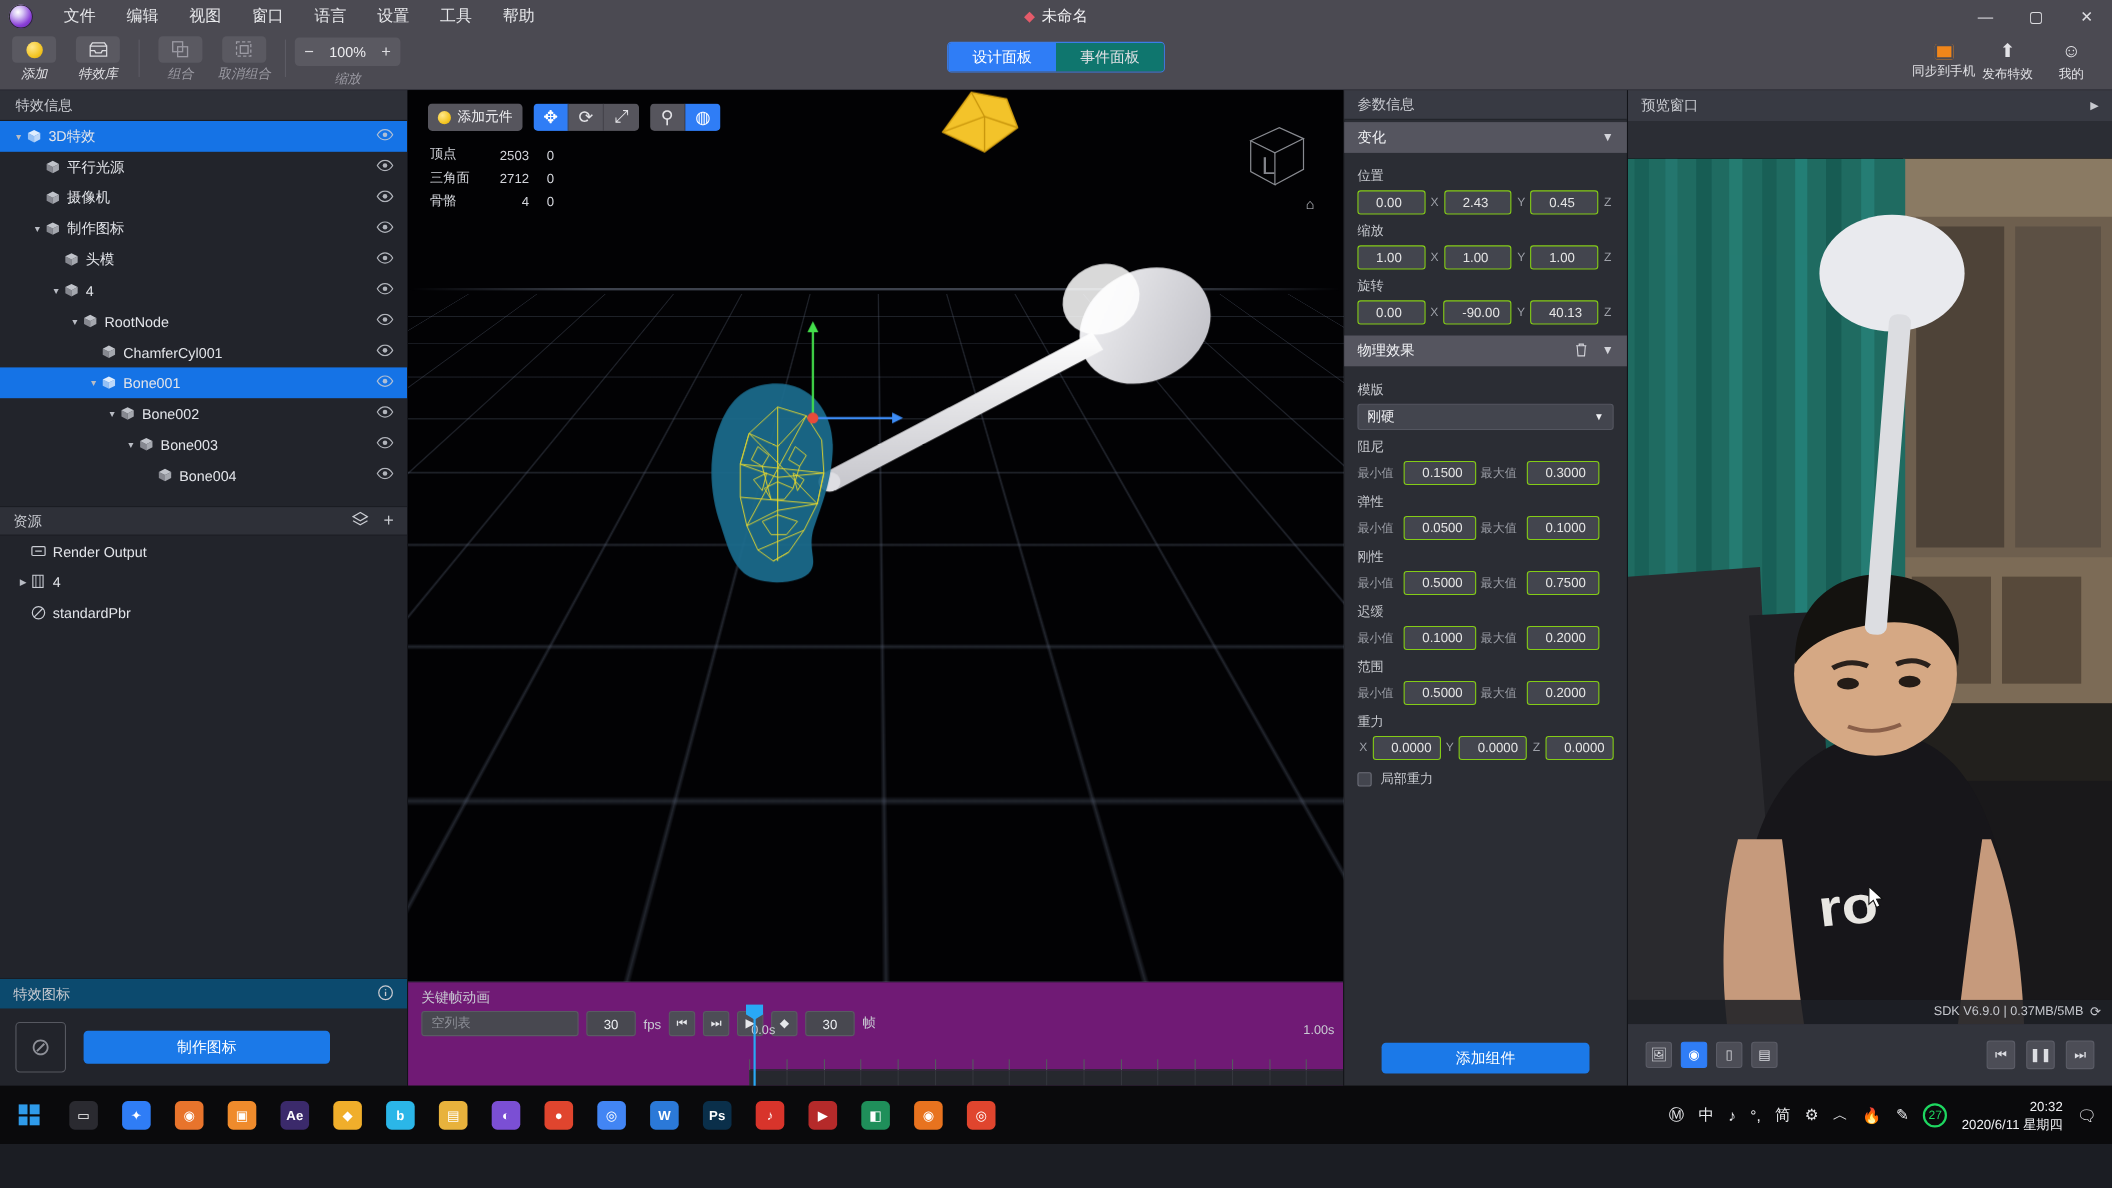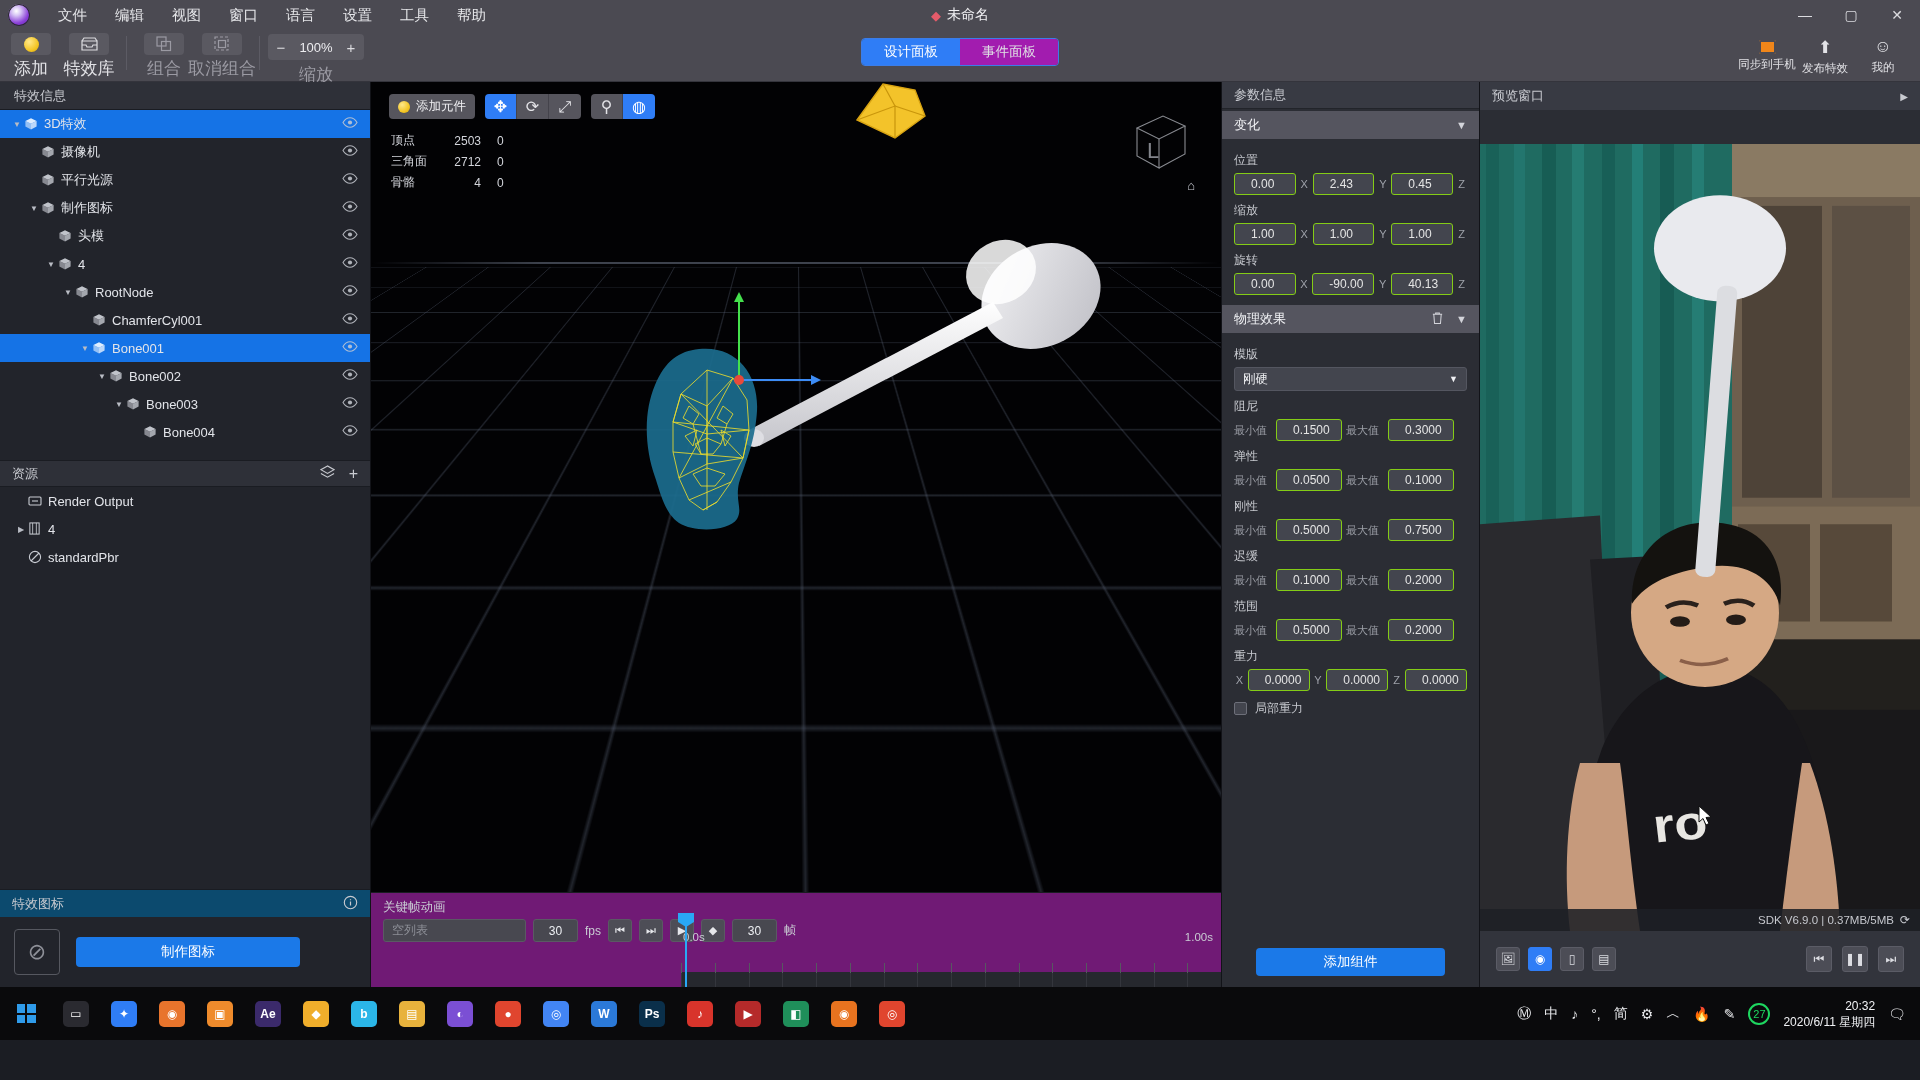--- a/index.html
+++ b/index.html
@@ -48,42 +48,42 @@
   .tb-group { display: flex; align-items: flex-start; height: 52px; padding: 0 2px; }
   .tb-sep { width: 1px; height: 34px; background: #5c5b64; margin: 6px 6px; }
   .tb-btn {
     width: 58px; height: 50px; display: flex; flex-direction: column; align-items: center;
     justify-content: flex-start; padding-top: 3px; cursor: default;
   }
   .tb-ico {
     width: 40px; height: 24px; display: flex; align-items: center; justify-content: center;
     background: #5a5961; border-radius: 4px; margin-bottom: 2px;
   }
-  .tb-lbl { font-size: 17px; color: #e1e1e5; white-space: nowrap; }
+  .tb-lbl { font-size: 12px; color: #e1e1e5; white-space: nowrap; font-style: italic; }
   .tb-lbl.dim { color: #9b9aa3; }
   .circ-yellow {
     width: 15px; height: 15px; border-radius: 50%;
     background: radial-gradient(circle at 35% 32%, #ffe88a, #f3c523 62%, #d5a50e);
   }
   .zoomgrp {
     display: flex; align-items: center; height: 26px; margin-top: 4px;
     background: #5a5961; border-radius: 4px; padding: 0 2px;
   }
   .zoom-btn { width: 22px; text-align: center; font-size: 15px; color: #dcdce0; }
   .zoom-val { font-size: 13px; color: #ededf0; width: 48px; text-align: center; }
   .zoomwrap { display:flex; flex-direction:column; align-items:center; width: 100px; }
 
   
   .panel-tabs {
     position: absolute; left: 50%; transform: translateX(-50%); top: 8px;
     display: flex; border: 1px solid #3b7de8; border-radius: 4px; overflow: hidden;
   }
   .ptab {
     padding: 0 22px; height: 26px; line-height: 26px; font-size: 13.5px;
-    background: #a21caf; color: #dfe0e4;
+    background: #0f766e; color: #dfe0e4;
   }
   .ptab.active { background: #2f7df6; color: #fff; }
 
   
   .tb-right { position: absolute; right: 8px; top: 0; display: flex; }
   .tb-raction {
     width: 58px; height: 52px; display: flex; flex-direction: column; align-items: center;
     justify-content: center;
   }
   .tb-raction .ri { font-size: 17px; margin-bottom: 3px; color: #e3e3e7; }
@@ -452,37 +452,37 @@
         <div class="tree-row">
           <span style="width:27px;flex:none"></span>
           <span class="tw"></span>
           <span class="cube">
             <svg width="14" height="14" viewBox="0 0 14 14">
               <path d="M7 1.2 L12.6 4 L7 6.8 L1.4 4 Z" fill="#c9ccd3" opacity="0.95"></path>
               <path d="M1.4 4 L1.4 9.6 L7 12.5 L7 6.8 Z" fill="#c9ccd3" opacity="0.6"></path>
               <path d="M12.6 4 L12.6 9.6 L7 12.5 L7 6.8 Z" fill="#c9ccd3" opacity="0.78"></path>
             </svg>
           </span>
-          <span>摄像机</span>
+          <span>平行光源</span>
           <span class="eye"><svg width="16" height="11" viewBox="0 0 16 11">
               <path d="M8 0.8C3.8 0.8 1 5.5 1 5.5s2.8 4.7 7 4.7 7-4.7 7-4.7S12.2 0.8 8 0.8z" fill="none" stroke="#c9ccd3" stroke-width="1.1"></path>
               <circle cx="8" cy="5.5" r="2.1" fill="#c9ccd3"></circle>
             </svg></span>
         </div>
         <div class="tree-row">
           <span style="width:27px;flex:none"></span>
           <span class="tw"></span>
           <span class="cube">
             <svg width="14" height="14" viewBox="0 0 14 14">
               <path d="M7 1.2 L12.6 4 L7 6.8 L1.4 4 Z" fill="#c9ccd3" opacity="0.95"></path>
               <path d="M1.4 4 L1.4 9.6 L7 12.5 L7 6.8 Z" fill="#c9ccd3" opacity="0.6"></path>
               <path d="M12.6 4 L12.6 9.6 L7 12.5 L7 6.8 Z" fill="#c9ccd3" opacity="0.78"></path>
             </svg>
           </span>
-          <span>平行光源</span>
+          <span>摄像机</span>
           <span class="eye"><svg width="16" height="11" viewBox="0 0 16 11">
               <path d="M8 0.8C3.8 0.8 1 5.5 1 5.5s2.8 4.7 7 4.7 7-4.7 7-4.7S12.2 0.8 8 0.8z" fill="none" stroke="#c9ccd3" stroke-width="1.1"></path>
               <circle cx="8" cy="5.5" r="2.1" fill="#c9ccd3"></circle>
             </svg></span>
         </div>
         <div class="tree-row">
           <span style="width:27px;flex:none"></span>
           <span class="tw">▼</span>
           <span class="cube">
             <svg width="14" height="14" viewBox="0 0 14 14">

